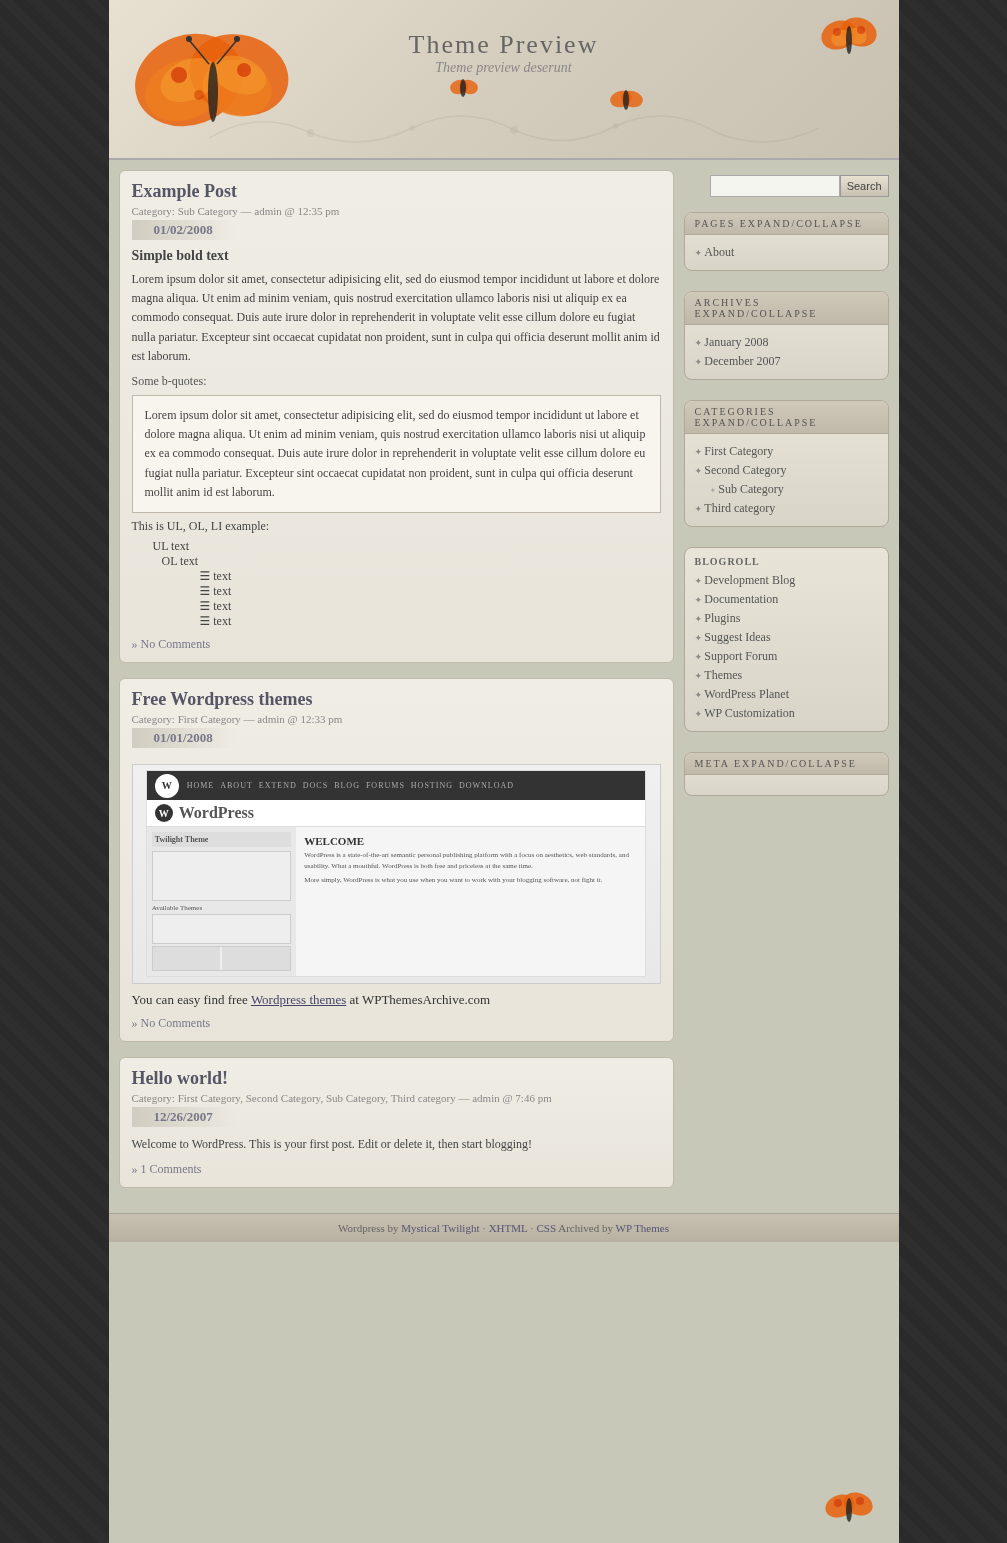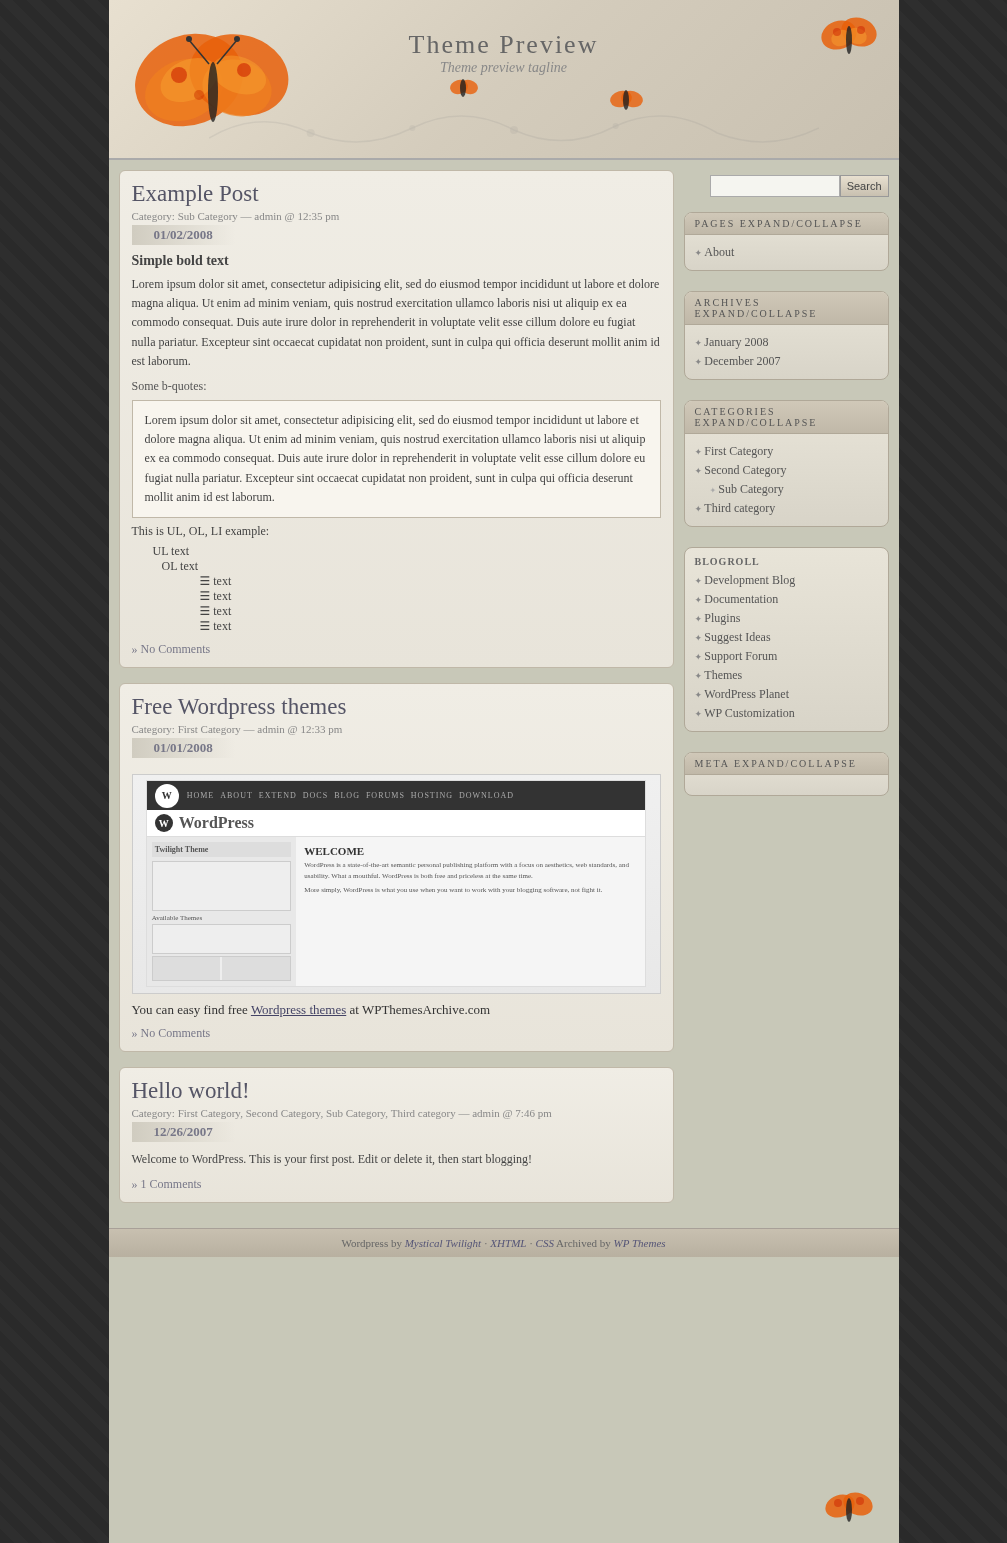--- a/index.html
+++ b/index.html
@@ -148,23 +148,23 @@
     }
     
     .post {
       background: linear-gradient(to bottom, #f0ede5, #e8e4da);
       border: 1px solid #c0b8a8;
       border-radius: 6px;
       margin-bottom: 15px;
       padding: 10px 12px;
     }
     .post-title {
-      font-size: 23px;
+      font-size: 18px;
       color: #556;
-      font-weight: normal;
+      font-weight: bold;
       margin-bottom: 3px;
     }
     .post-meta {
       font-size: 11px;
       color: #888;
       margin-bottom: 3px;
     }
     .post-date {
       font-size: 13px;
       color: #778;
@@ -307,21 +307,20 @@
       background: linear-gradient(to bottom, #c8c0b0, #b8b0a0);
       padding: 8px 15px;
       font-size: 11px;
       color: #666;
       text-align: center;
       border-top: 1px solid #a8a098;
     }
     .footer a {
       color: #557;
       text-decoration: none;
-      font-style: italic;
     }
     .inline-link {
       color: #446;
       text-decoration: underline;
     }
   </style>
 </head>
 <body>
 
 <div id="wrapper">
@@ -375,21 +374,21 @@
         <ellipse cx="22" cy="28" rx="10" ry="8" fill="#f8a030" opacity="0.5" transform="rotate(-20 22 28)"></ellipse>
         <ellipse cx="38" cy="26" rx="10" ry="8" fill="#f8a030" opacity="0.5" transform="rotate(20 38 26)"></ellipse>
         <circle cx="18" cy="22" r="4" fill="#cc2200" opacity="0.5"></circle>
         <circle cx="42" cy="20" r="4" fill="#cc2200" opacity="0.5"></circle>
         <ellipse cx="30" cy="30" rx="3" ry="14" fill="#222" opacity="0.8"></ellipse>
       </svg>
     </div>
 
     <div id="header-title">
       <h1>Theme Preview</h1>
-      <div class="tagline">Theme preview tagline</div>
+      <div class="tagline">Theme preview deserunt</div>
     </div>
 
     <div style="position:absolute;bottom:0;left:100px;right:80px;height:60px;opacity:0.3;">
       <svg width="100%" height="60" viewBox="0 0 600 60" preserveAspectRatio="none">
         <path d="M0 40 Q50 10 100 35 Q150 55 200 30 Q250 5 300 32 Q350 55 400 28 Q450 5 500 35 Q550 55 600 30" fill="none" stroke="#888" stroke-width="1.5" opacity="0.5"></path>
         <circle cx="100" cy="35" r="4" fill="#888" opacity="0.4"></circle>
         <circle cx="200" cy="30" r="3" fill="#888" opacity="0.4"></circle>
         <circle cx="300" cy="32" r="4" fill="#888" opacity="0.4"></circle>
         <circle cx="400" cy="28" r="3" fill="#888" opacity="0.4"></circle>
       </svg>

